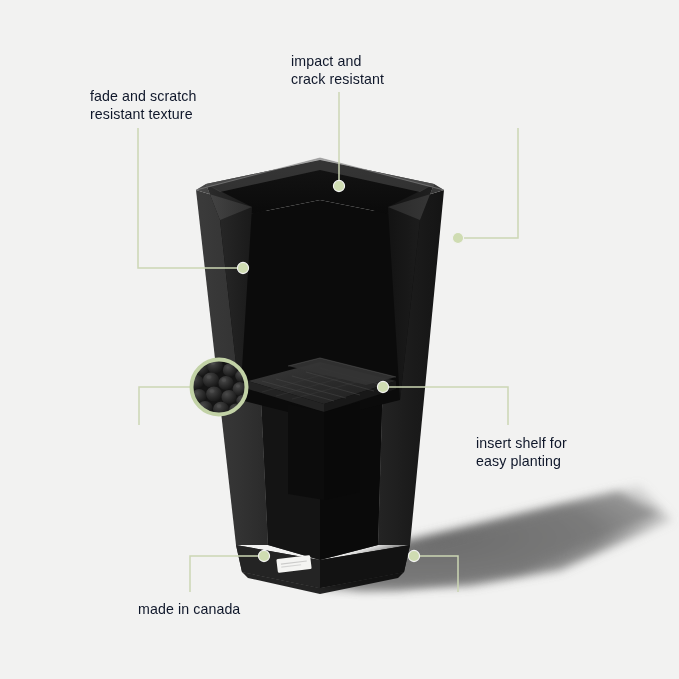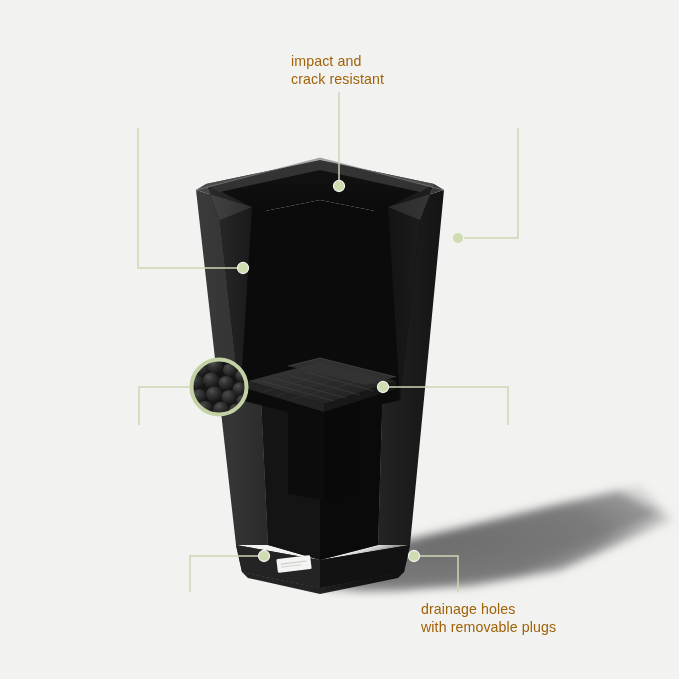--- a/index.html
+++ b/index.html
@@ -16,21 +16,21 @@
     font-family: "Liberation Sans", sans-serif;
   }
   #art {
     position: absolute;
     inset: 0;
     width: 679px;
     height: 679px;
   }
   .label {
     position: absolute;
-    color: #a16207;
+    color: #0f172a;
     font-family: "Liberation Sans", sans-serif;
     font-size: 14.2px;
     line-height: 18.4px;
     letter-spacing: 0.1px;
     white-space: pre-line;
     font-weight: 400;
   }
   .lbl-fade        { left: 90px;  top: 87px; }
   .lbl-impact      { left: 291px; top: 52px; }
   .lbl-allweather  { left: 476px; top: 87px; }
@@ -234,18 +234,21 @@
     <g>
       <circle cx="243" cy="268" r="5.6" fill="#cfdcb2" stroke="#f2f2f1" stroke-width="1.1"></circle>
       <circle cx="339" cy="186" r="5.6" fill="#cfdcb2" stroke="#f2f2f1" stroke-width="1.1"></circle>
       <circle cx="458" cy="238" r="5.6" fill="#cfdcb2" stroke="#f2f2f1" stroke-width="1.1"></circle>
       <circle cx="383" cy="387" r="5.6" fill="#cfdcb2" stroke="#f2f2f1" stroke-width="1.1"></circle>
       <circle cx="264" cy="556" r="5.6" fill="#cfdcb2" stroke="#f2f2f1" stroke-width="1.1"></circle>
       <circle cx="414" cy="556" r="5.6" fill="#cfdcb2" stroke="#f2f2f1" stroke-width="1.1"></circle>
     </g>
   </svg>
 
+  <div class="label lbl-fade">fade and scratch
+resistant texture</div>
   <div class="label lbl-impact">impact and
 crack resistant</div>
-  <div class="label lbl-drainage">drainage holes
-with removable plugs</div>
+  <div class="label lbl-insert">insert shelf for
+easy planting</div>
+  <div class="label lbl-canada">made in canada</div>
 
 </div>
 
 </body></html>

